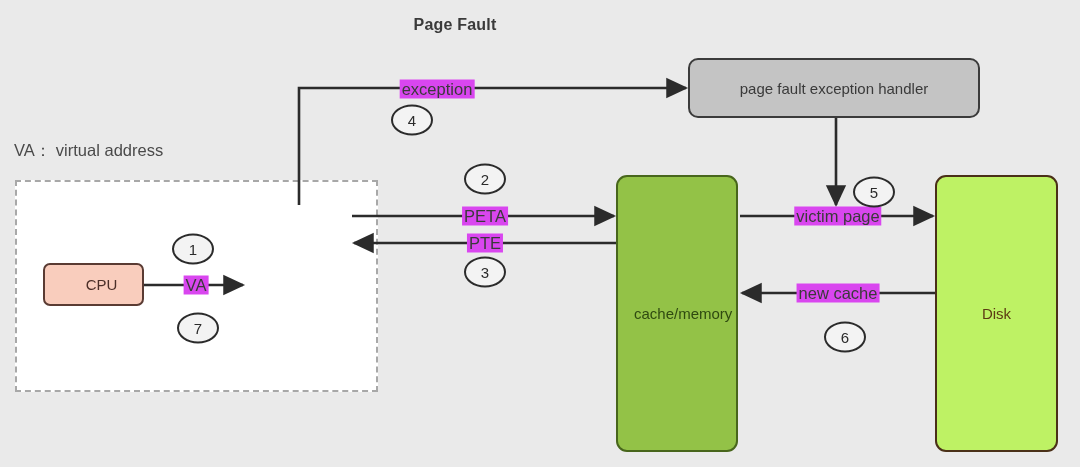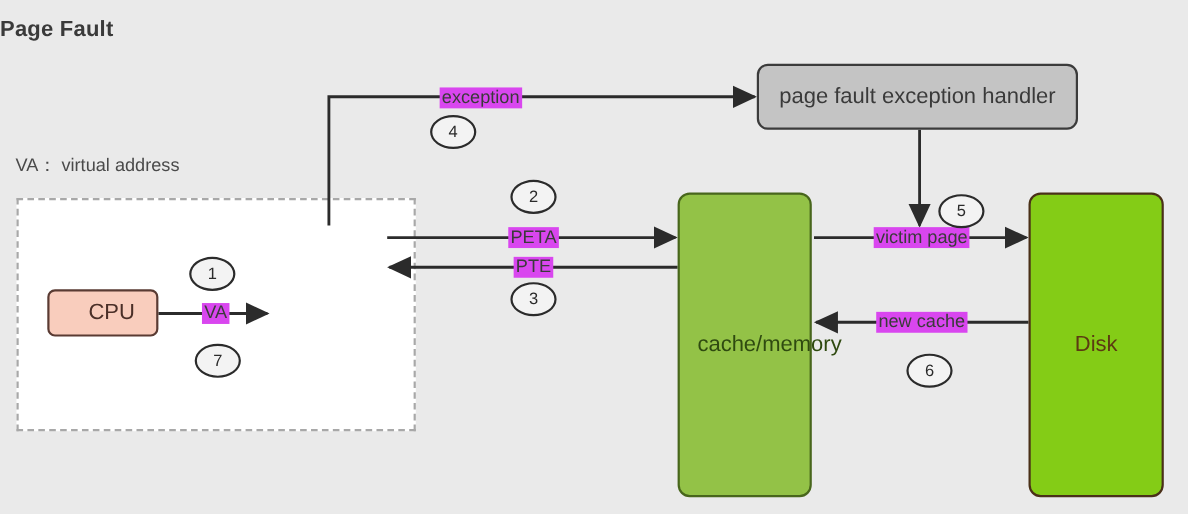--- a/index.html
+++ b/index.html
@@ -21,21 +21,22 @@
     top: 0;
     width: 1080px;
     height: 467px;
     pointer-events: none;
   }
   .title {
     position: absolute;
     left: 0;
     top: 16px;
     width: 910px;
-    font-size: 20px;
+    text-align: center;
+    font-size: 16px;
     font-weight: bold;
     color: #3a3a3a;
     letter-spacing: .2px;
   }
   .legend {
     position: absolute;
     left: 14px;
     top: 90px;
     font-size: 16.5px;
     color: #4a4a4a;
@@ -54,21 +55,21 @@
     box-sizing: border-box;
   }
   .node {
     position: absolute;
     box-sizing: border-box;
     display: flex;
     align-items: center;
     justify-content: center;
     text-align: center;
     border-radius: 9px;
-    font-size: 20px;
+    font-size: 15px;
     line-height: 21px;
   }
   .node-cpu {
     left: 43px; top: 263px; width: 101px; height: 43px;
     background: #f9cdbd;
     border: 2px solid #5a3b33;
     color: #4b2f28;
     border-radius: 7px;
     padding-left: 16px;
   }
@@ -82,21 +83,21 @@
   .node-mem {
     left: 616px; top: 175px; width: 122px; height: 277px;
     background: #93c247;
     border: 2.5px solid #48661c;
     color: #2f4a10;
     border-radius: 11px;
   }
   .node-mem .lbl { width: 86px; }
   .node-disk {
     left: 935px; top: 175px; width: 123px; height: 277px;
-    background: #84cc16;
+    background: #bef264;
     border: 2.5px solid #4a3018;
     color: #5c3a12;
     border-radius: 11px;
   }
   .node-handler {
     left: 688px; top: 58px; width: 292px; height: 60px;
     background: #c4c4c4;
     border: 2.5px solid #3b3b3b;
     color: #3a3a3a;
     border-radius: 10px;

